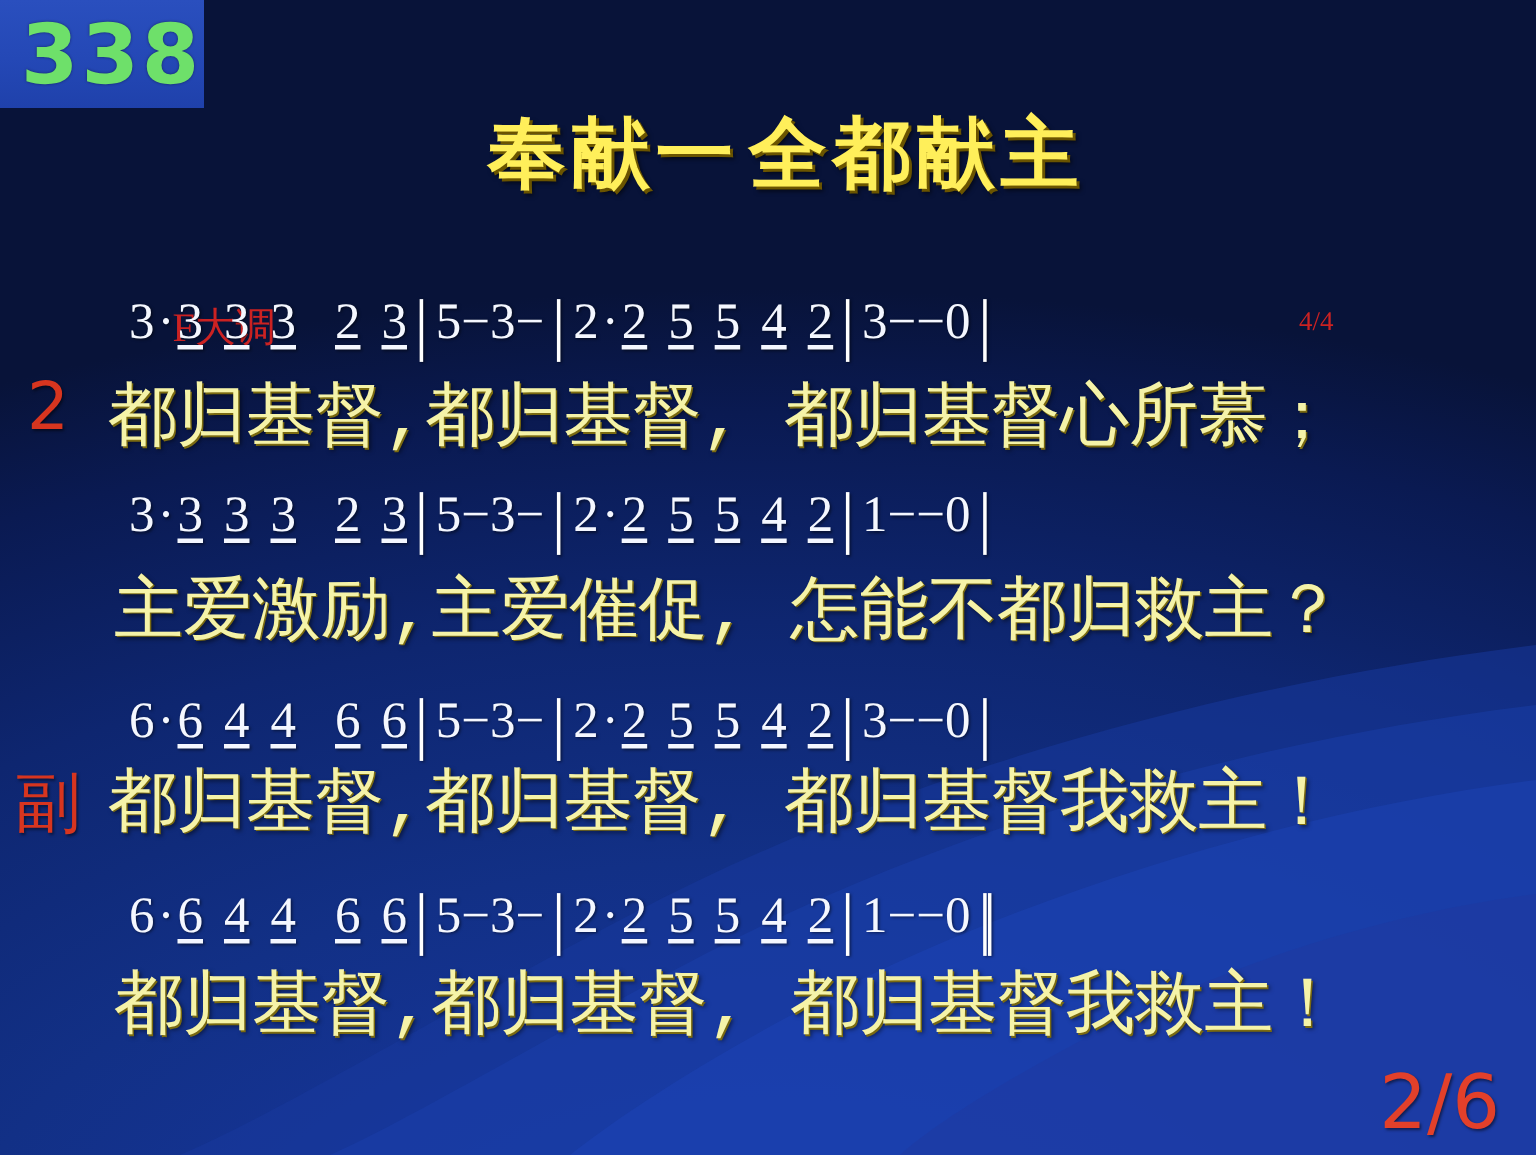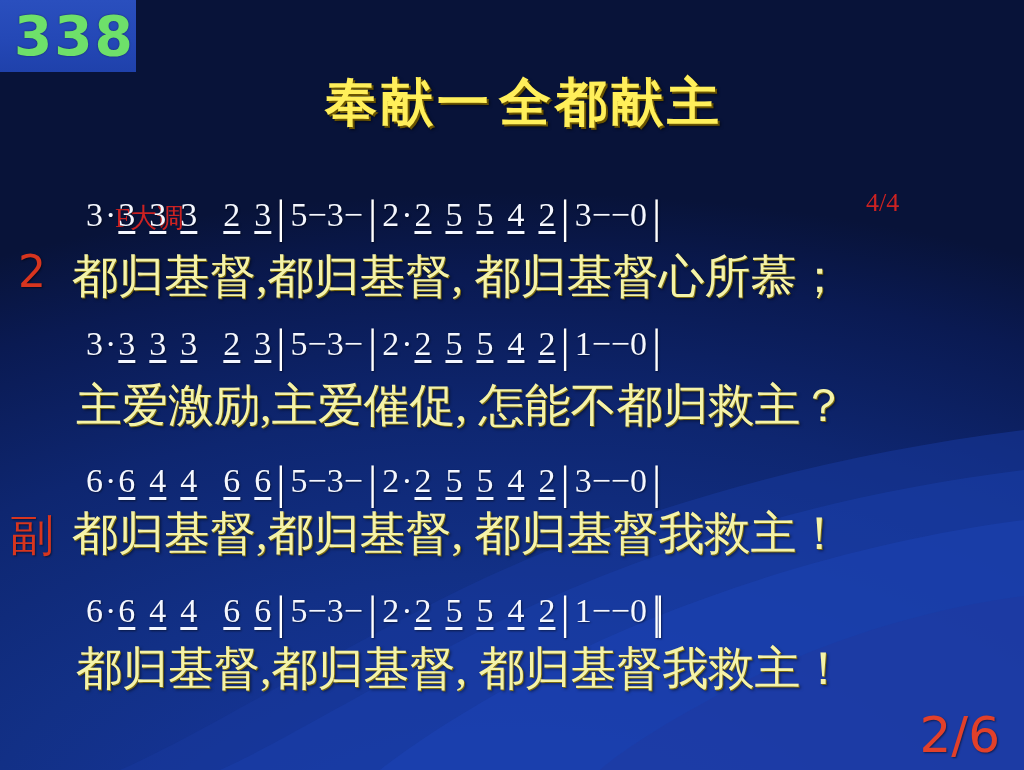--- a/index.html
+++ b/index.html
@@ -65,21 +65,21 @@
 
   
   .annot {
     position: absolute;
     color: #cc2222;
     font-family: Liberation Serif, serif;
     font-size: 27px;
     margin-top: 48px;
   }
   #key-sig { left: 115px; top: 152px; }
-  #time-sig { left: 866px; top: 140px; font-size: 26px; }
+  #time-sig { left: 866px; top: 156px; font-size: 18px; }
 
   .notation {
     position: absolute;
     color: #f4f7ff;
     font-family: "Liberation Serif", "DejaVu Serif", serif;
     font-size: 34px;
     white-space: nowrap;
     text-shadow: 1px 1px 2px rgba(0,0,0,0.5);
   }
   .notation .n { display: inline-block; }
@@ -102,21 +102,21 @@
     vertical-align: -6px;
     letter-spacing: -6px;
     padding-left: 5px;
   }
   .notation .sp { display: inline-block; width: 14px; }
   .notation .spw { display: inline-block; width: 26px; }
 
   .lyric {
     position: absolute;
     color: #f5f3a8;
-    font-family: Liberation Serif, serif;
+    font-family: Liberation Mono, monospace;
     font-size: 46px;
     white-space: nowrap;
     letter-spacing: 0px;
     text-shadow:
       1px 1px 0 #7a6a10,
       2px 2px 3px rgba(0,0,0,0.5);
   }
   .marker {
     position: absolute;
     color: #d7351f;

